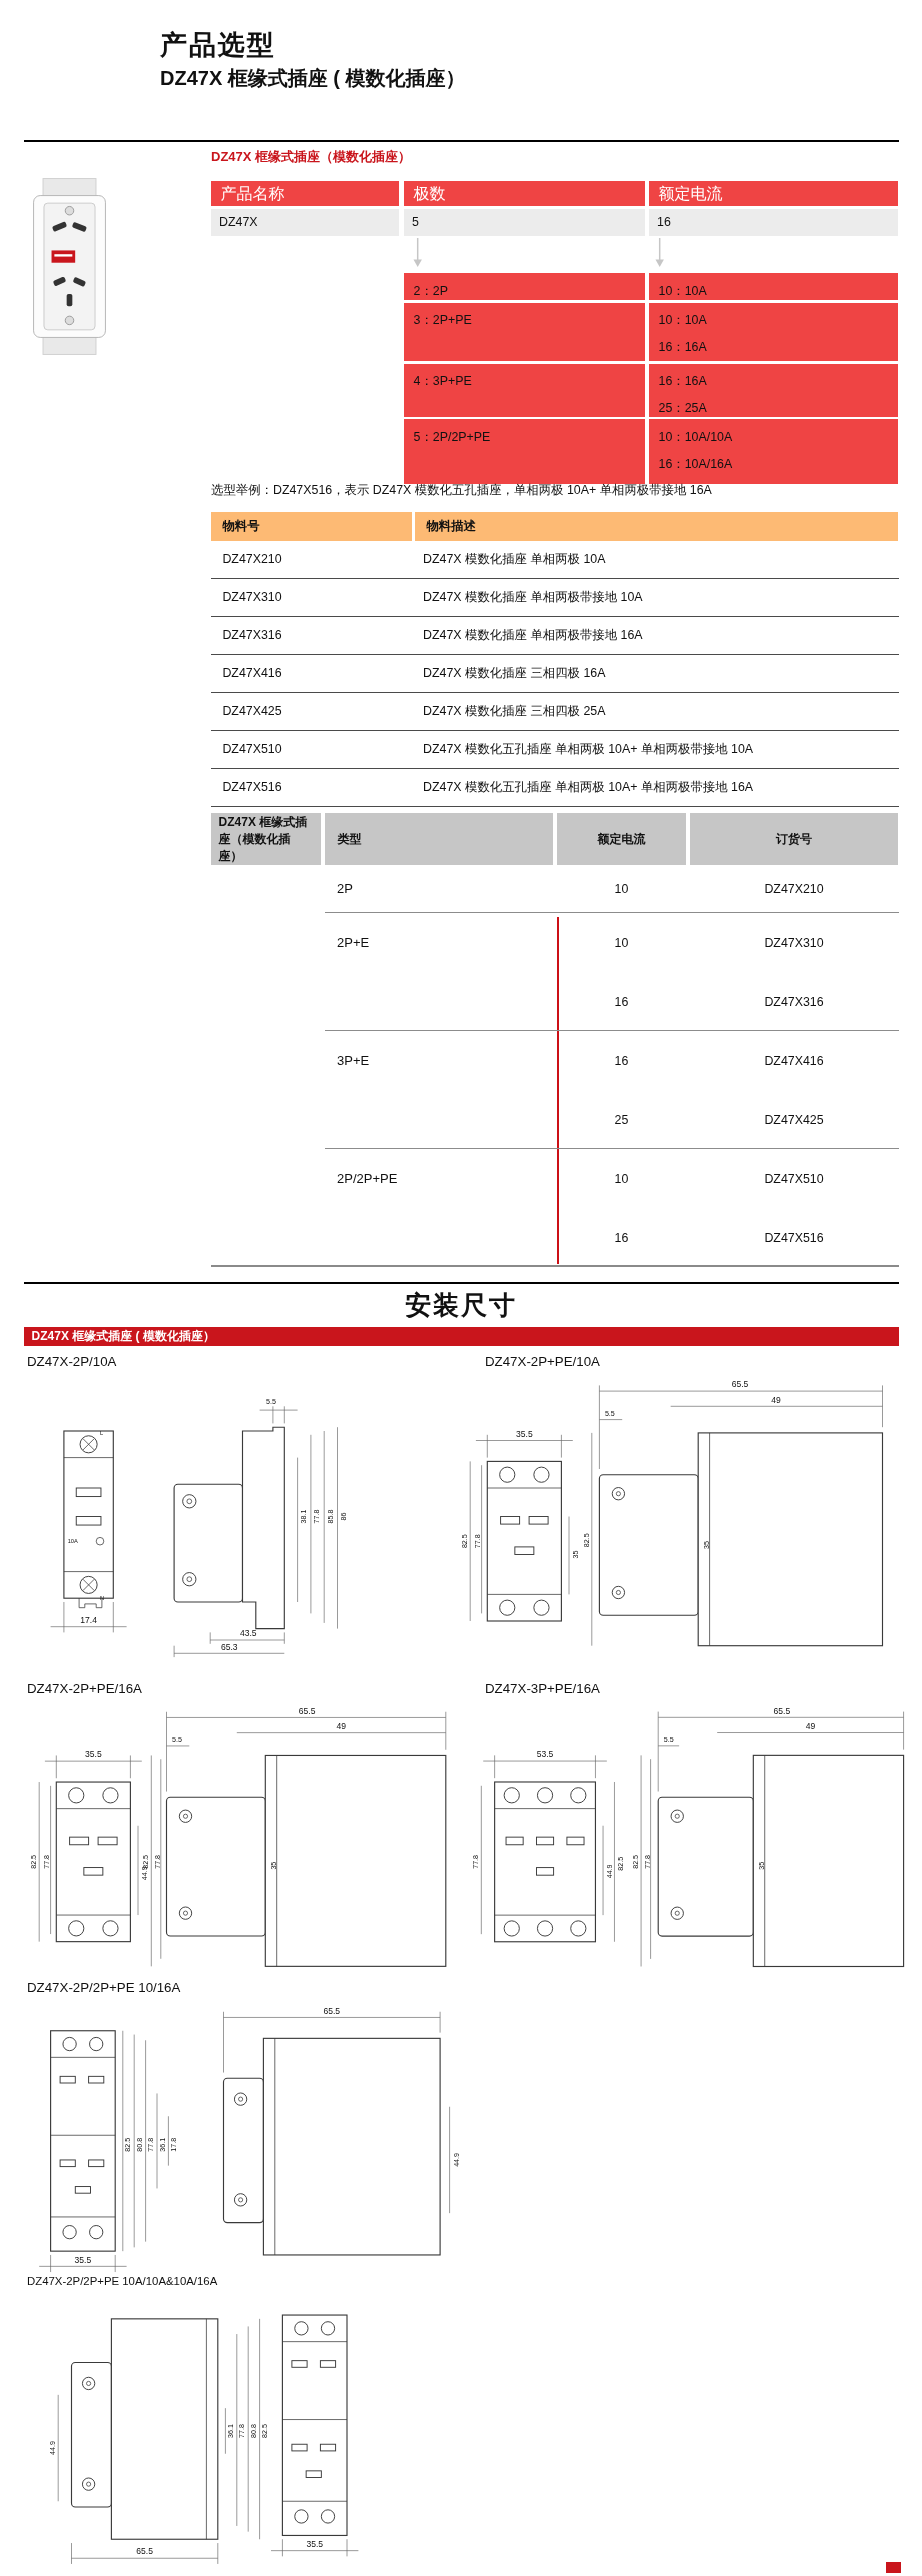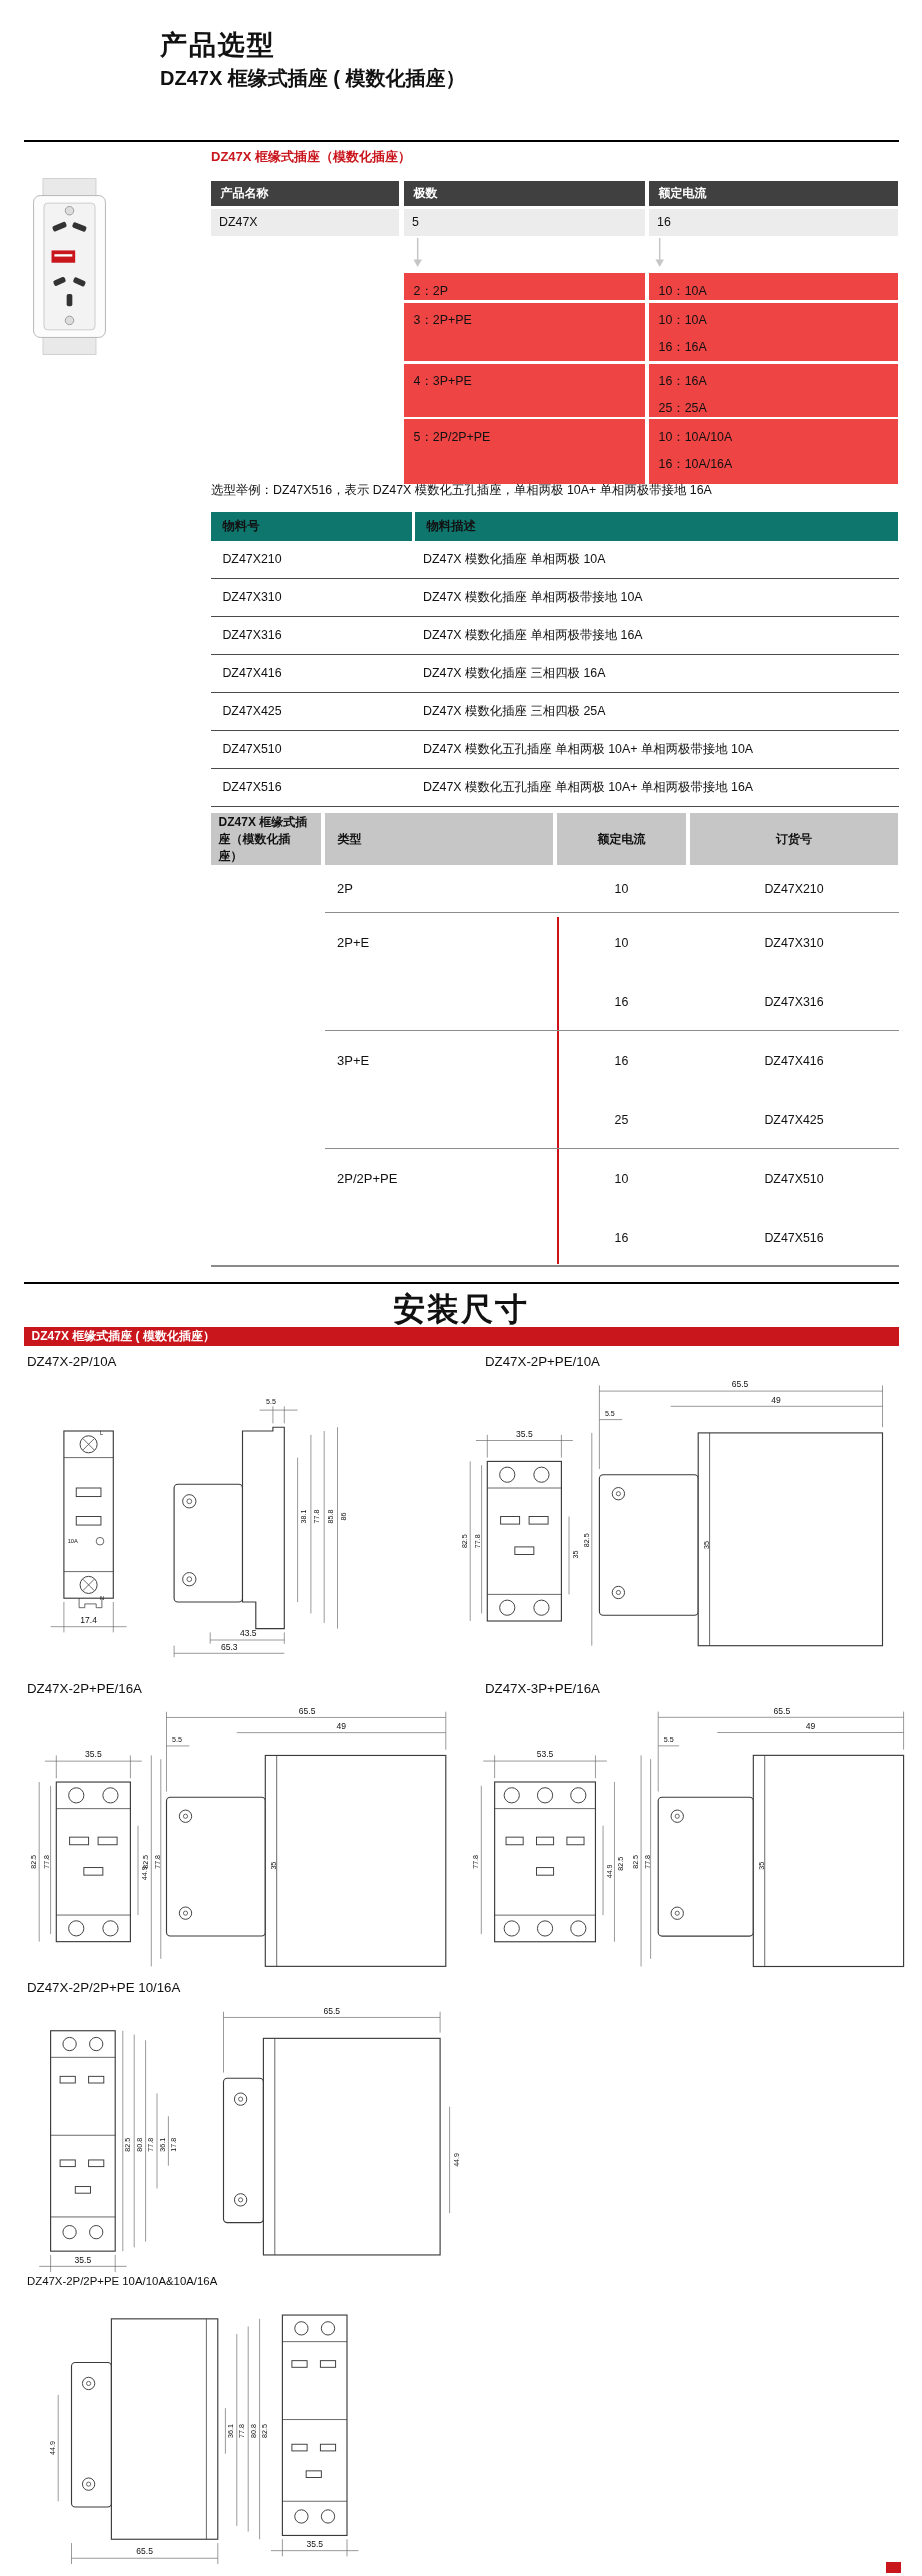--- a/index.html
+++ b/index.html
@@ -10,35 +10,35 @@
   .title{left:160px;top:27px;font-size:27px;font-weight:bold;letter-spacing:1.9px;}
   .subtitle{left:160px;top:65px;font-size:20px;font-weight:bold;}
   .hr1{left:24px;top:140px;width:875px;height:1.9px;background:#000;}
   .red-heading{left:211px;top:148px;font-size:13px;font-weight:bold;color:#c9151c;}
   
   #sel{left:211px;top:181px;width:688px;}
   .sel-row{position:relative;width:688px;}
   .scell{position:absolute;top:0;bottom:0;}
   .c1{left:0;width:188px;} .c2{left:193px;width:241px;} .c3{left:438px;width:249px;}
   .sel-head{height:25px;}
-  .sel-head .scell{background:#404040;color:#fff;font-size:12px;font-weight:bold;
+  .sel-head .scell{background:#ef4444;color:#fff;font-size:16px;font-weight:normal;
                    line-height:25px;padding-left:9.5px;box-sizing:border-box;}
   .sel-base{height:27px;margin-top:2.9px;}
   .sel-base .scell{background:#ececec;font-size:12.4px;line-height:27px;padding-left:8px;box-sizing:border-box;}
   .sel-arrows{height:34px;}
   .garrow{position:absolute;top:1.9px;}
   .sel-grp{margin-top:2.9px;}
   .sel-grp .scell{background:#ef4444;font-size:12.4px;line-height:27px;
                   padding:4.8px 0 0 9.5px;box-sizing:border-box;white-space:pre-line;}
   .sel-grp .c1{background:transparent;}
   .note{left:211px;top:482px;font-size:12.4px;}
   
   #mat{left:211px;top:512px;width:688px;}
   .m-head{position:relative;height:28.5px;}
-  .m-head .mc{position:absolute;top:0;bottom:0;background:#0f766e;font-size:12.4px;font-weight:bold;
+  .m-head .mc{position:absolute;top:0;bottom:0;background:#fdba74;font-size:12.4px;font-weight:bold;
               line-height:28.5px;padding-left:11.4px;box-sizing:border-box;}
   .mc1{left:0;width:201px;} .mc2{left:204px;width:483px;}
   .m-row{position:relative;height:37px;border-bottom:1px solid #4a4a4a;font-size:12.4px;}
   .m-row .cd{position:absolute;left:11.4px;top:0;line-height:36px;}
   .m-row .ds{position:absolute;left:212px;top:0;line-height:36px;}
   
   #ord{left:211px;top:813px;width:688px;height:454px;border-bottom:2.9px solid #8a8a8a;box-sizing:border-box;}
   .o-head{position:relative;height:52px;}
   .o-head .oc{position:absolute;top:0;bottom:0;background:#c6c6c6;font-size:12px;font-weight:bold;
               box-sizing:border-box;display:flex;align-items:center;}
@@ -53,21 +53,21 @@
   .oi{position:absolute;left:0;right:0;height:59px;}
   .og.one .oi{height:48px;}
   .oi .cur{position:absolute;left:346px;width:129px;text-align:center;top:50%;
            transform:translateY(-50%);font-size:12.4px;}
   .oi .ord{position:absolute;left:479px;width:208px;text-align:center;top:50%;
            transform:translateY(-50%);font-size:12.4px;}
   .gsep{position:absolute;left:114px;right:0;bottom:0;height:1px;background:#8c8c8c;}
   #redline{position:absolute;left:346px;top:52px;bottom:0;width:1.9px;background:#cc1016;}
   
   .hr2{left:24px;top:1282px;width:875px;height:1.9px;background:#000;}
-  .inst-title{left:0;top:1288px;width:922px;text-align:center;font-size:32px;font-weight:bold;letter-spacing:1.9px;}
+  .inst-title{left:0;top:1288px;width:922px;text-align:center;font-size:26px;font-weight:bold;letter-spacing:1.9px;}
   .banner{left:24px;top:1327px;width:875px;height:19px;background:#c9151c;color:#fff;
           font-size:12px;font-weight:bold;line-height:19px;padding-left:7.6px;box-sizing:border-box;}
   .dlabel{font-size:13.3px;color:#111;}
   .dlabel-sm{font-size:11.4px;color:#111;}
   
   .oln{fill:#fff;stroke:#3a3a3a;stroke-width:1.2;}
   .oln2{fill:#fff;stroke:#3a3a3a;stroke-width:1;}
   .thin{stroke:#3a3a3a;stroke-width:0.8;fill:none;}
   .diml{stroke:#666;stroke-width:0.7;}
   .dim{font-family:"Liberation Sans",sans-serif;font-size:9px;fill:#111;text-anchor:middle;}

